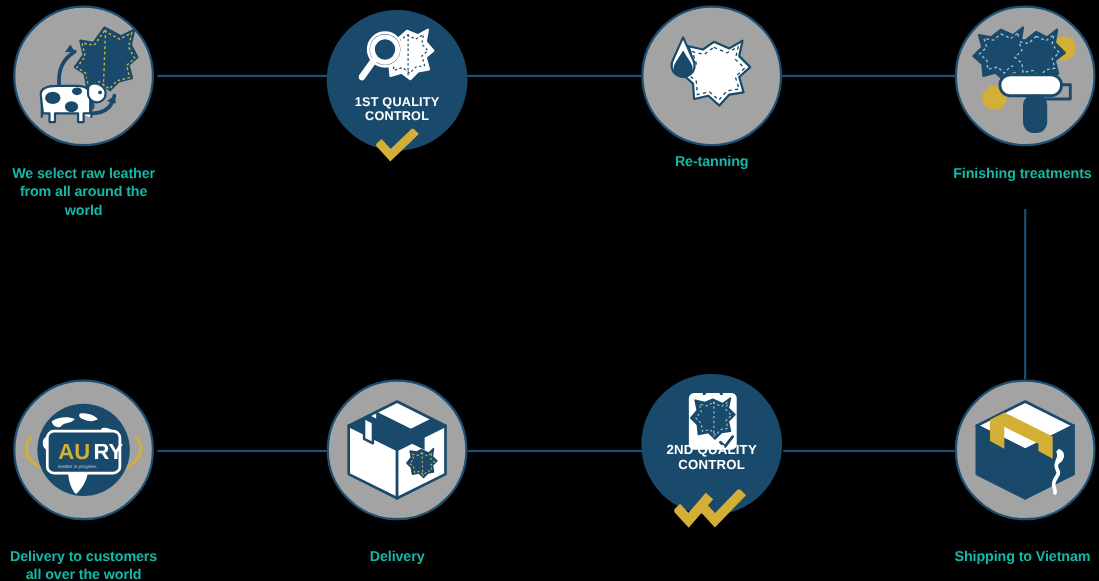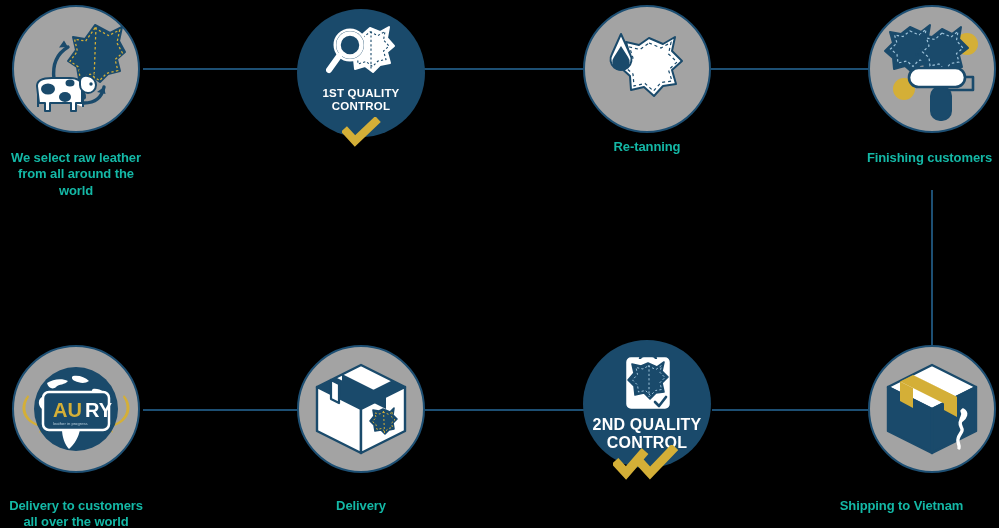--- a/index.html
+++ b/index.html
@@ -150,56 +150,56 @@
           <path d="M30,10 L41,15 L50,8 L48,20 L57,28 L48,35 L51,46 L40,48 L33,56 L25,49 L14,52 L13,41 L5,34 L13,26 L10,15 L21,17 Z" fill="#1a4a6b" stroke="#1a4a6b" stroke-width="2" stroke-linejoin="round"></path>
           <path d="M30,14 L39,18 L46,12.5 L44.5,21.5 L51,28 L44.5,33.5 L47,42 L38.5,43.5 L33,49.5 L27,44 L18,46 L17,37.5 L10.5,32 L17,26 L14.5,18 L23,19.5 Z" fill="none" stroke="#9ec3da" stroke-width="1.2" stroke-dasharray="2.5 2.5"></path>
           <path d="M62,12 L72,17 L81,10 L79,22 L88,31 L79,38 L82,50 L71,52 L64,60 L56,52 L45,55 L44,44 L36,37 L44,29 L41,18 L52,20 Z" fill="#1a4a6b" stroke="#1a4a6b" stroke-width="2" stroke-linejoin="round"></path>
           <path d="M62,16 L71,20 L78,14.5 L76.5,23.5 L83,31 L76.5,36.5 L79,45 L70.5,46.5 L65,53 L59,47 L50,49 L49,40.5 L42.5,35 L49,29 L46.5,21 L55,22.5 Z" fill="none" stroke="#9ec3da" stroke-width="1.2" stroke-dasharray="2.5 2.5"></path>
           <rect x="29" y="51" width="56" height="19" rx="9.5" fill="#ffffff" stroke="#1a4a6b" stroke-width="2.6"></rect>
           <path d="M85,60 L93,60 L93,73 L61,73" fill="none" stroke="#1a4a6b" stroke-width="2.6" stroke-linejoin="round"></path>
           <rect x="51" y="70" width="20" height="33" rx="9" fill="#1a4a6b" stroke="#1a4a6b" stroke-width="2"></rect>
         </svg>
       </span>
     </div>
-    <div class="caption" style="left:860px;top:150px;width:139px;">Finishing customers</div>
+    <div class="caption" style="left:860px;top:150px;width:139px;">Finishing treatments</div>
   </div>
 
   <div class="node">
     <div class="circle" style="left:868px;top:345px;width:128px;height:128px;">
       <span>
         <svg width="100" height="96" viewBox="0 0 100 96">
           <path d="M50,4 L94,26 L50,48 L6,26 Z" fill="#ffffff" stroke="#1a4a6b" stroke-width="2.4" stroke-linejoin="round"></path>
           <path d="M6,26 L6,70 L50,92 L50,48 Z" fill="#1a4a6b" stroke="#1a4a6b" stroke-width="2.4" stroke-linejoin="round"></path>
           <path d="M50,48 L94,26 L94,70 L50,92 Z" fill="#1a4a6b" stroke="#1a4a6b" stroke-width="2.4" stroke-linejoin="round"></path>
           <path d="M31,14 L75,36 L75,56 L62,49 L62,30 L31,14 Z" fill="#d4af37"></path>
           <path d="M31,14 L75,36 L62,42.5 L18,20.5 Z" fill="#d4af37"></path>
           <path d="M62,42.5 L62,62 L49,55.5 L49,36 Z" fill="#d4af37" opacity="0"></path>
           <path d="M18,20.5 L18,40 L31,47 L31,27 Z" fill="#d4af37"></path>
           <path d="M81,49 C86,52 83,57 80,59 C76,61 79,65 80,68 C81,71 77,73 76,78 C75,82 78,84 77,87" fill="none" stroke="#ffffff" stroke-width="3.4" stroke-linecap="round"></path>
           <path d="M80,50 C83,54 79,56 79,59" fill="none" stroke="#ffffff" stroke-width="3.4" stroke-linecap="round"></path>
         </svg>
       </span>
     </div>
-    <div class="caption" style="left:832px;top:498px;width:139px;">Shipping to Vietnam</div>
+    <div class="caption" style="left:860px;top:498px;width:139px;">Shipping to Vietnam</div>
   </div>
 
   <div class="node pin" style="left:583px;top:340px;width:128px;height:145px;">
     <div class="tail" style="left:34px;top:88px;"></div>
     <div class="disc" style="left:0;top:0;width:128px;height:128px;"></div>
     <span class="pin-icon" style="left:40px;top:12px;">
       <svg width="50" height="60" viewBox="0 0 50 60">
         <rect x="4" y="6" width="42" height="50" rx="4" fill="#ffffff" stroke="#ffffff" stroke-width="1.5"></rect>
         <path d="M17,7 C17,2 33,2 33,7" fill="none" stroke="#1a4a6b" stroke-width="2.4"></path>
         <path d="M25,11 L34,15 L41,10 L39,19 L45,25 L39,31 L41,40 L33,41 L27,47 L21,41 L12,43 L11,34 L5,28 L11,21 L9,12 L18,14 Z" fill="#1a4a6b" stroke="#1a4a6b" stroke-width="1.6" stroke-linejoin="round"></path>
         <path d="M25,14 L33,17.5 L38.5,13.5 L37,20.5 L42,25.5 L37,30.5 L38.5,37.5 L32.5,38.5 L27.5,43.5 L22.5,38.5 L15.5,40 L14.5,33 L9.5,28 L14.5,22.5 L13,15.5 L20,17 Z" fill="none" stroke="#9ec3da" stroke-width="1" stroke-dasharray="2.2 2.2"></path>
         <line x1="26" y1="13" x2="26" y2="45" stroke="#9ec3da" stroke-width="1" stroke-dasharray="2.2 2.2"></line>
         <path d="M32,50 L36,54 L43,45" fill="none" stroke="#1a4a6b" stroke-width="2.6" stroke-linecap="round" stroke-linejoin="round"></path>
       </svg>
     </span>
-    <div class="pin-label" style="top:76px;font-size:16px;">
+    <div class="pin-label" style="top:63px;font-size:12px;">
       <div>2ND QUALITY</div>
       <div>CONTROL</div>
     </div>
     <span class="check" style="left:30px;top:105px;">
       <svg width="70" height="36" viewBox="0 0 70 36">
         <path d="M2,16 L13,28 L32,6" fill="none" stroke="#d4af37" stroke-width="9" stroke-linecap="butt" stroke-linejoin="miter"></path>
         <path d="M26,16 L37,28 L62,2" fill="none" stroke="#d4af37" stroke-width="9" stroke-linecap="butt" stroke-linejoin="miter"></path>
       </svg>
     </span>
   </div>

